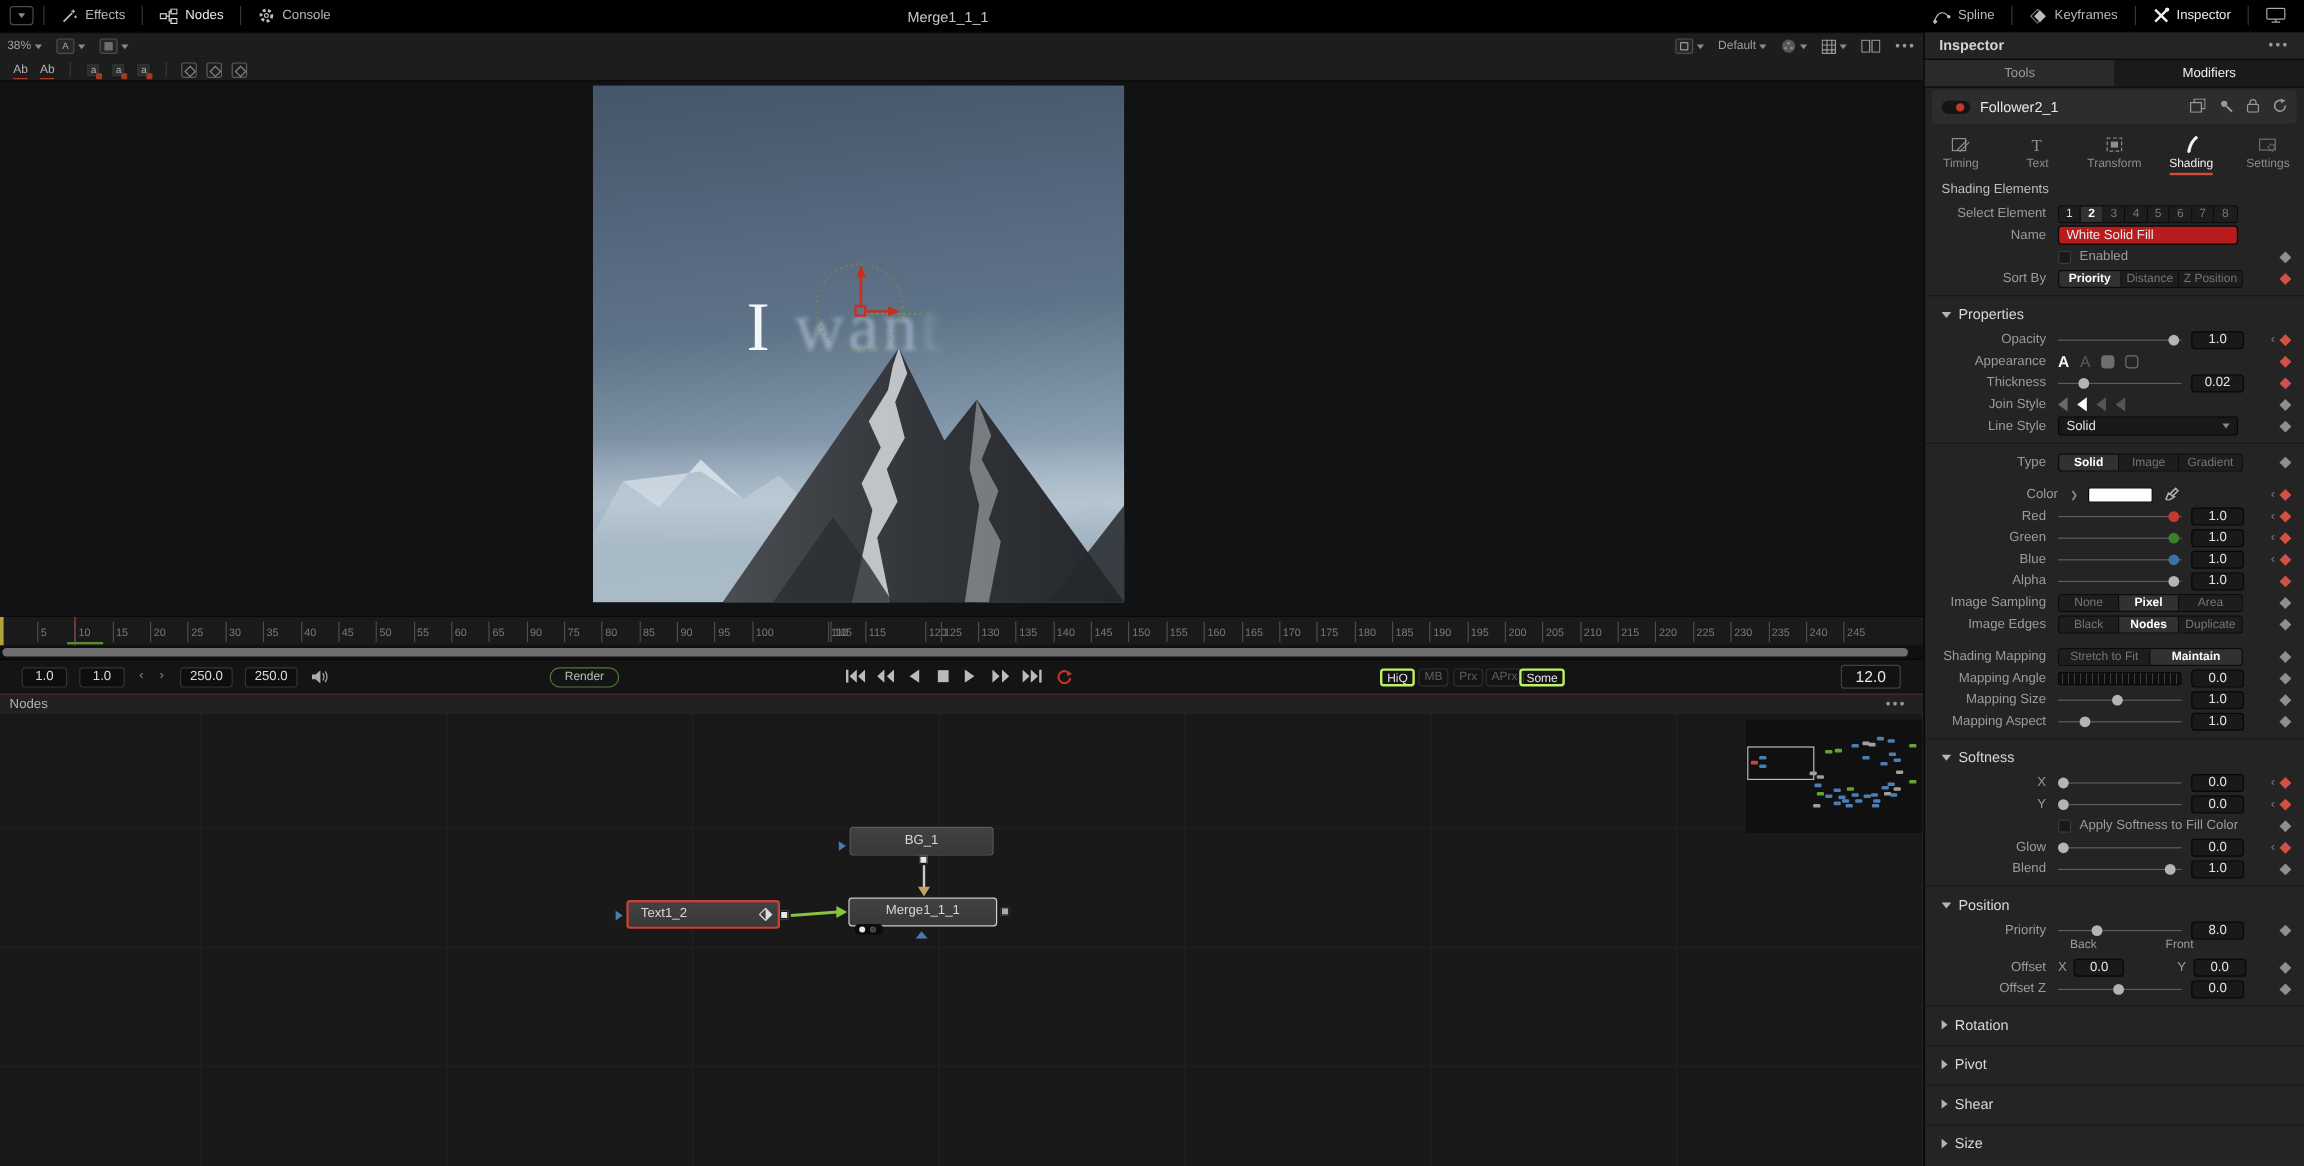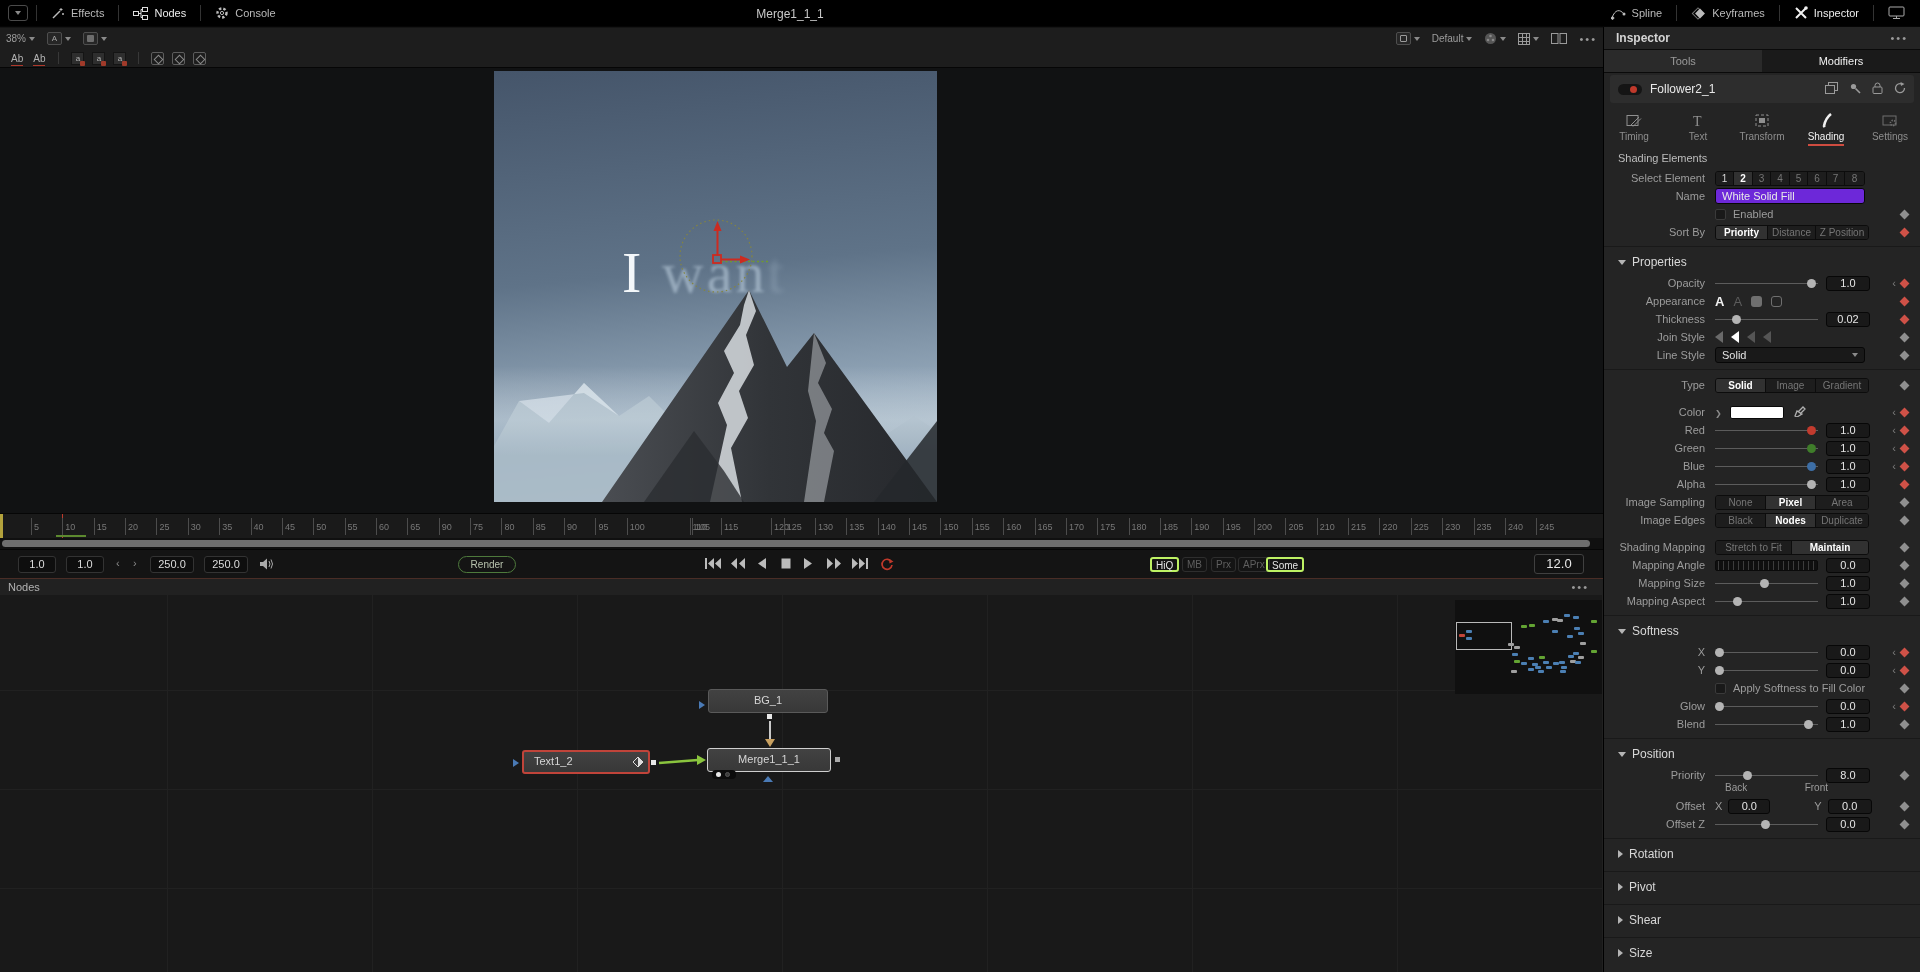--- a/index.html
+++ b/index.html
@@ -118,21 +118,21 @@
   .vbox { width:44px; height:15px; flex:none; background:#191919; border:1px solid #070707; border-radius:3px; color:#e6e6e6; text-align:center; line-height:13px; margin-left:8px; }
   .seg { display:flex; border:1px solid #0c0c0c; border-radius:3px; overflow:hidden; height:15px; }
   .seg span { display:block; text-align:center; line-height:13px; background:#1d1d1d; color:#757575; border-right:1px solid #0c0c0c; font-size:10px; }
   .seg span:last-child { border-right:none; }
   .seg span.on { background:#313131; color:#fff; font-weight:bold; }
   .seg span.lit { color:#d8d8d8; }
   .cbx { width:11px; height:11px; background:#191919; border:1px solid #3a3a3a; border-radius:2px; flex:none; }
   .cbl { color:#9c9c9c; margin-left:7px; }
   .ddl { width:150px; height:16px; background:#191919; border:1px solid #070707; border-radius:3px; display:flex; align-items:center; padding:0 6px; color:#e2e2e2; }
   .ddl .caret { margin-left:auto; }
-  .txt-input { width:150px; height:16px; background:#6d28d9; border:1px solid #070707; border-radius:3px; color:#e8e8e8; font-size:11px; padding:0 6px; font-family:"Liberation Sans",sans-serif; }
+  .txt-input { width:150px; height:16px; background:#b91c1c; border:1px solid #070707; border-radius:3px; color:#e8e8e8; font-size:11px; padding:0 6px; font-family:"Liberation Sans",sans-serif; }
   .wheel { width:103px; height:11px; border-radius:2px; background:repeating-linear-gradient(90deg,#0f0f0f 0 2px,#3c3c3c 2px 3px,#0f0f0f 3px 5px); border:1px solid #0a0a0a; flex:none; }
   .swatch { width:54px; height:13px; background:#fff; border:1px solid #090909; border-radius:2px; }
   .expand::before { content:"❯"; color:#8a8a8a; font-size:8px; }
   .axlab { color:#9c9c9c; }
   .subl { display:flex; width:103px; justify-content:space-between; color:#9c9c9c; font-size:10px; margin-left:121px; margin-top:-2px; }
   .appr { display:flex; gap:9px; align-items:center; }
   .appr .aA { color:#f2f2f2; font-weight:bold; font-size:13px; }
   .appr .aO { color:#5c5c5c; font-size:13px; }
   .appr .fsq { width:11px; height:11px; border-radius:3px; background:#6f6f6f; }
   .appr .osq { width:11px; height:11px; border-radius:3px; border:1.5px solid #6f6f6f; }
@@ -805,21 +805,21 @@
     <span class="rl">Type</span>
     <span class="seg">
       <span class="on" style="width:50px;">Solid</span>
       <span style="width:50px;">Image</span>
       <span style="width:52px;">Gradient</span>
     </span>
     <span class="kslot">
         <span class="dia gray"></span>
       </span>
   </div>
-  <div class="irow" style="margin-top:9px;">
+  <div class="irow" style="margin-top:9px;padding-left:10px;">
     <span class="rl">Color</span>
     <span class="expand"></span>
     <span class="swatch" style="margin-left:8px;"></span>
     <span style="margin-left:10px;"><svg width="12" height="12">
           <path d="M1 11l2-5 5 3-5 3zM4 7l5-5 2 2-5 5" fill="none" stroke="#b0b0b0" stroke-width="1.3"></path>
         </svg></span>
     <span class="kslot">
         <span class="prevkf"></span>
         <span class="dia red"></span>
       </span>

